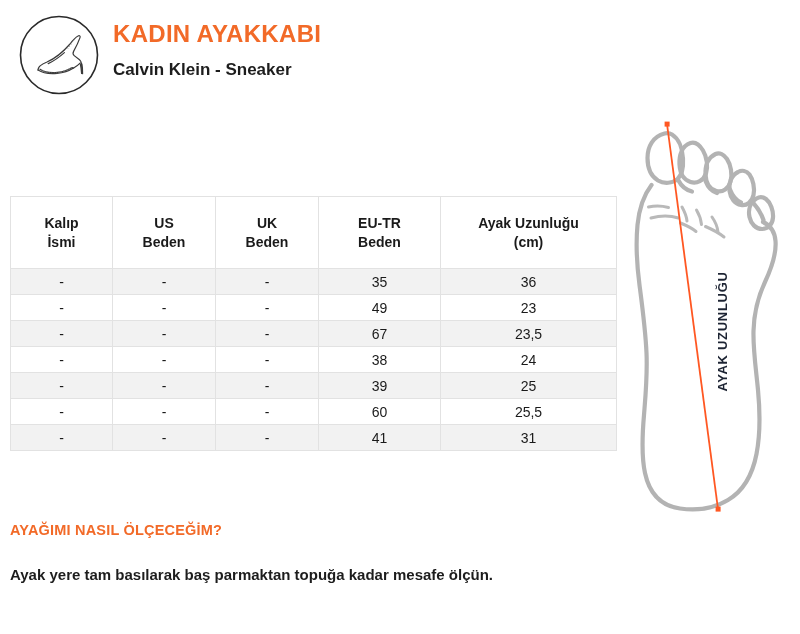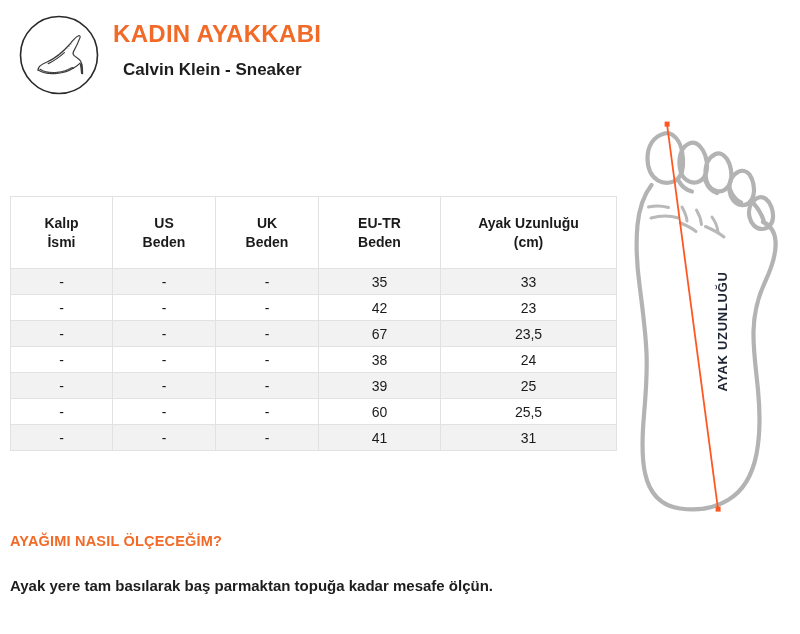--- a/index.html
+++ b/index.html
@@ -45,21 +45,21 @@
     letter-spacing: 0.3px;
     line-height: 36px;
     margin: 0;
     white-space: nowrap;
   }
   #sub-title {
     font-size: 17px;
     font-weight: bold;
     color: #1d1d1d;
     line-height: 24px;
-    margin: 6px 0 0 10px;
+    margin: 6px 0 0 0;
     white-space: nowrap;
   }
 
   
   #size-table-wrap {
     position: absolute;
     left: 10px;
     top: 196px;
     width: 606px;
   }
@@ -132,21 +132,21 @@
     font-weight: bold;
     letter-spacing: 0.7px;
     color: #1d2433;
     white-space: nowrap;
   }
 
   
   #footer {
     position: absolute;
     left: 10px;
-    top: 531px;
+    top: 520px;
     width: 700px;
   }
   #measure-heading {
     font-size: 14.5px;
     font-weight: bold;
     color: #F26A28;
     margin: 0;
     line-height: 20px;
     letter-spacing: 0.2px;
   }
@@ -239,27 +239,27 @@
           <span class="hdr-line">(cm)</span>
         </th>
       </tr>
     </thead>
     <tbody>
       <tr class="odd">
         <td>-</td>
         <td>-</td>
         <td>-</td>
         <td>35</td>
-        <td>33</td>
+        <td>36</td>
       </tr>
       <tr class="even">
         <td>-</td>
         <td>-</td>
         <td>-</td>
-        <td>42</td>
+        <td>49</td>
         <td>23</td>
       </tr>
       <tr class="odd">
         <td>-</td>
         <td>-</td>
         <td>-</td>
         <td>67</td>
         <td>23,5</td>
       </tr>
       <tr class="even">

